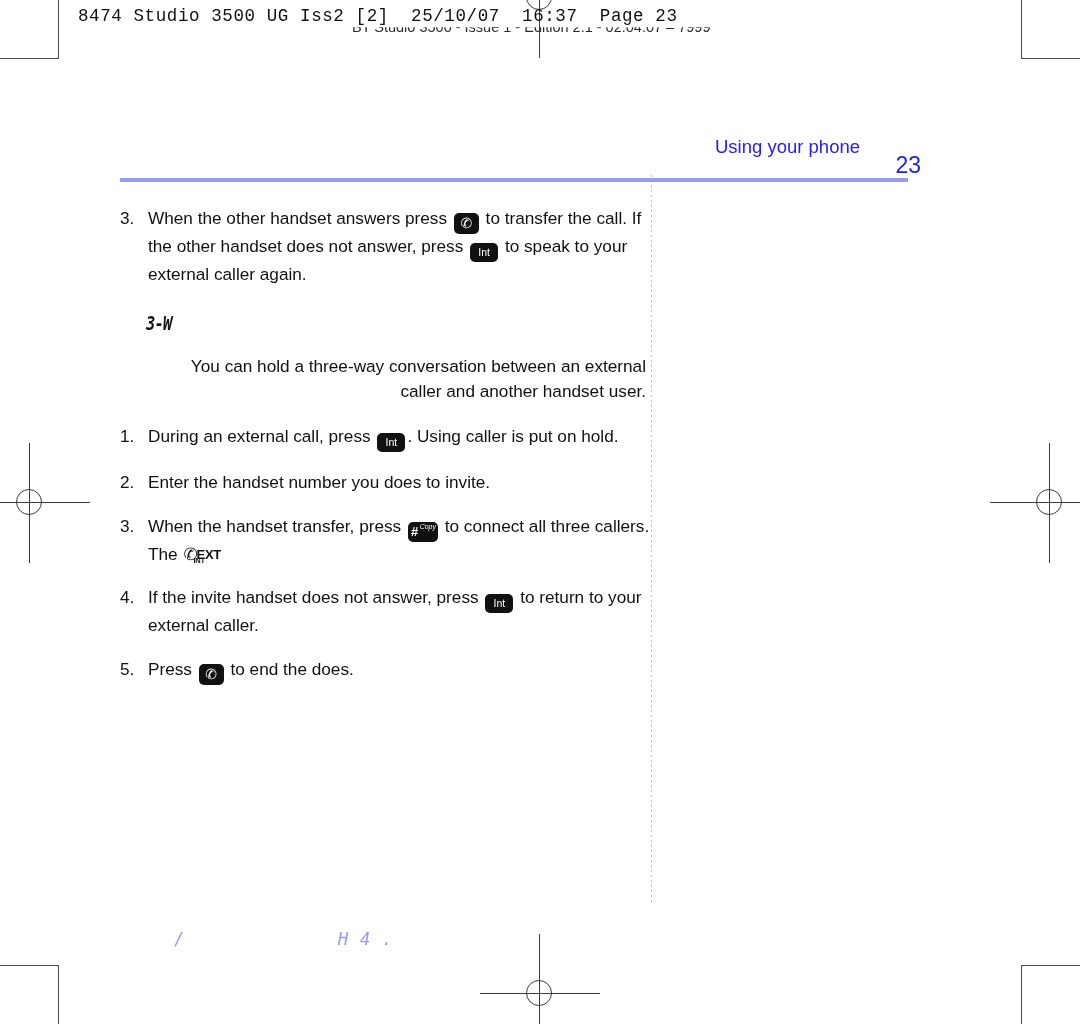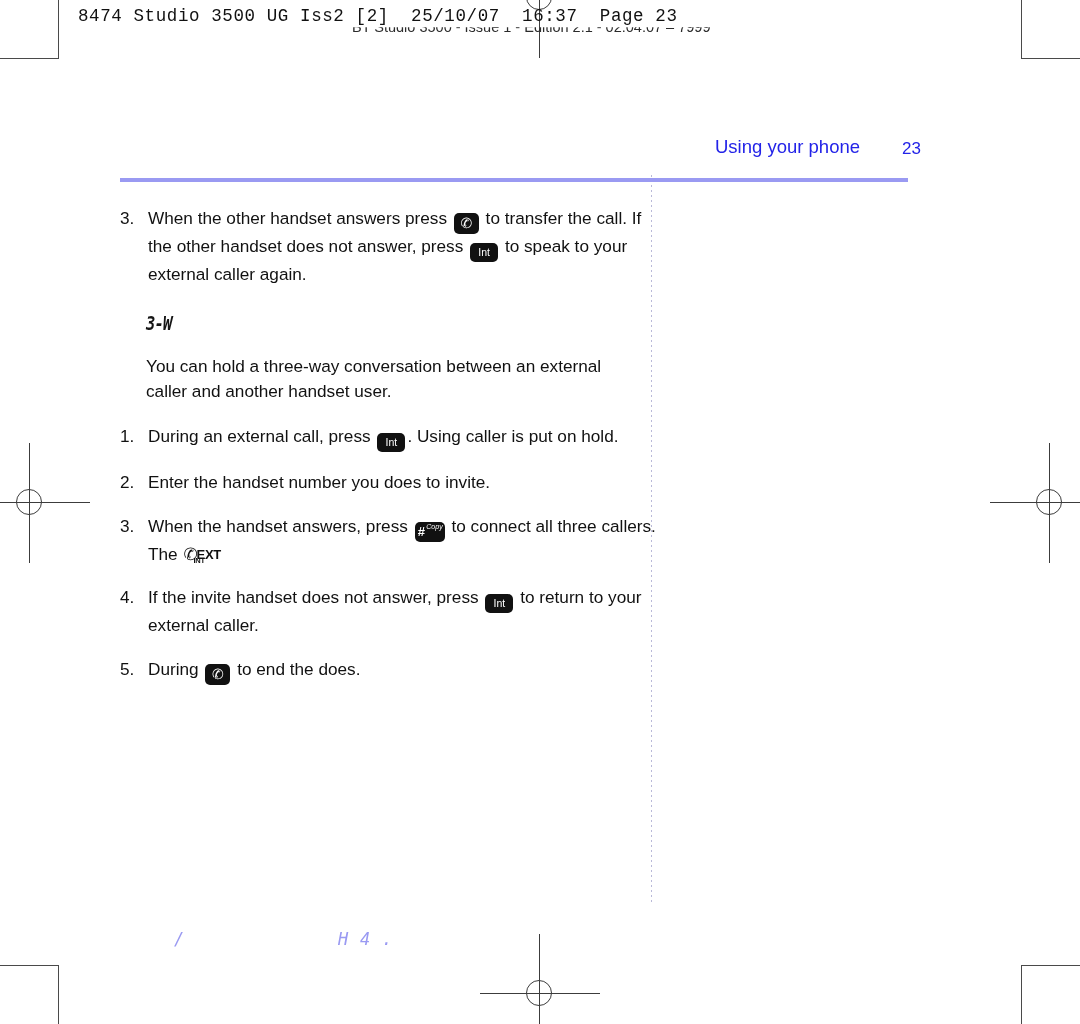--- a/index.html
+++ b/index.html
@@ -106,22 +106,22 @@
     position: absolute;
     right: 110px;
     top: 0;
     font-size: 18.5px;
     color: #2323e8;
     white-space: nowrap;
   }
   .page-header .page-number {
     position: absolute;
     right: 49px;
-    top: 3px;
-    font-size: 17px;
+    top: 16px;
+    font-size: 23px;
     color: #2323e8;
     margin-left: 36px;
   }
   .header-rule {
     position: absolute;
     left: 120px;
     top: 178px;
     width: 788px;
     height: 4px;
     background: #9a9af2;
@@ -160,20 +160,21 @@
     letter-spacing: -1px;
     color: #161616;
     margin: 22px 0 16px 26px;
     transform: scaleX(0.82);
     transform-origin: left center;
   }
 
   .intro-para {
     margin: 0 0 20px 26px;
     width: 500px;
+    text-align: right;
   }
 
   .steps-block { margin-top: 4px; }
   .steps-block .step { margin-bottom: 18px; }
 
   
   .keycap {
     display: inline-block;
     vertical-align: -4px;
     background: #111111;
@@ -346,21 +347,21 @@
     <div class="step">
       <div class="step-num">2.</div>
       <div class="step-text">
         <span>Enter the handset number you does to invite.</span>
       </div>
     </div>
 
     <div class="step">
       <div class="step-num">3.</div>
       <div class="step-text">
-        <span>When the handset answers, press</span>
+        <span>When the handset transfer, press</span>
         <span class="keycap key-hash">
           <span>#</span>
           <span class="key-sup">Copy</span>
         </span>
         <span>to connect all three callers. The</span>
         <span class="ext-int-icon">
           <span class="ei-handset">✆</span>
           <span class="ei-ext">EXT</span>
           <span class="ei-int">INT</span>
         </span>
@@ -374,21 +375,21 @@
         <span class="keycap key-int">
           <span>Int</span>
         </span>
         <span>to return to your external caller.</span>
       </div>
     </div>
 
     <div class="step">
       <div class="step-num">5.</div>
       <div class="step-text">
-        <span>During</span>
+        <span>Press</span>
         <span class="keycap key-phone">
           <span>✆</span>
         </span>
         <span>to end the does.</span>
       </div>
     </div>
 
   </div>
 </div>
 

